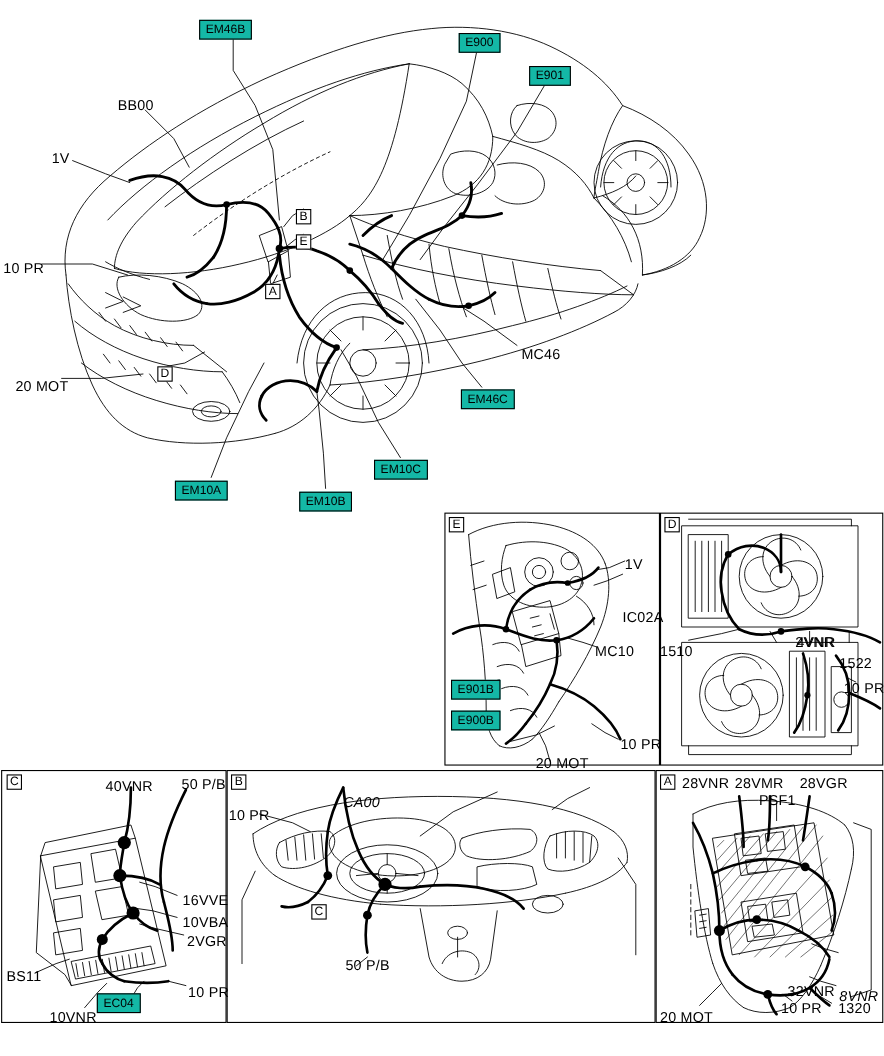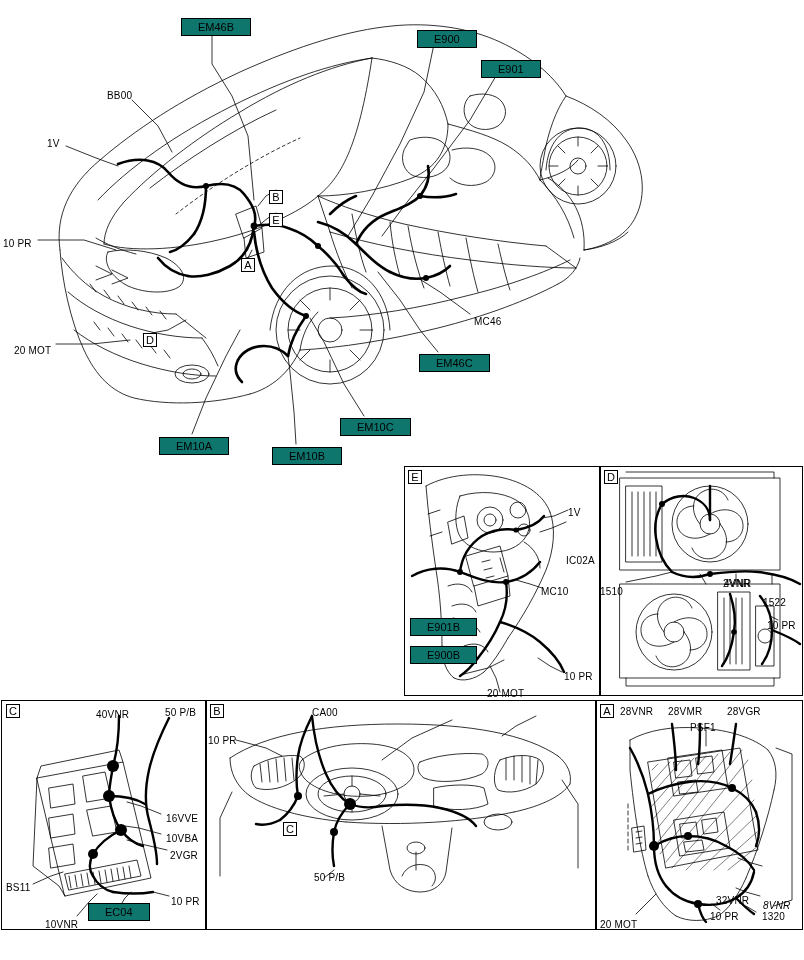--- a/index.html
+++ b/index.html
@@ -16,34 +16,34 @@
     overflow: hidden;
   }
   #root {
     position: absolute;
     left: 0; top: 0;
     width: 804px;
     height: 960px;
   }
   .label {
     position: absolute;
-    font-size: 10px;
+    font-size: 13px;
     line-height: 12px;
     white-space: nowrap;
     letter-spacing: 0.2px;
     font-family: "Liberation Sans", sans-serif;
   }
   .boxed {
     position: absolute;
     font-size: 11px;
     line-height: 12px;
     white-space: nowrap;
     border: 1px solid #000;
-    padding: 2px 16px;
-    background: #0f766e;
+    padding: 2px 5px;
+    background: #14b8a6;
     font-family: "Liberation Sans", sans-serif;
   }
   .panelkey {
     position: absolute;
     font-size: 11px;
     line-height: 11px;
     border: 1px solid #000;
     background: #fff;
     width: 14px;
     height: 14px;
@@ -548,21 +548,21 @@
   <div class="label" style="left:96px; top:709px;">40VNR</div>
   <div class="label" style="left:165px; top:707px;">50 P/B</div>
   <div class="label" style="left:166px; top:813px;">16VVE</div>
   <div class="label" style="left:166px; top:833px;">10VBA</div>
   <div class="label" style="left:170px; top:850px;">2VGR</div>
   <div class="label" style="left:171px; top:896px;">10 PR</div>
   <div class="label" style="left:6px; top:882px;">BS11</div>
   <div class="label" style="left:45px; top:919px;">10VNR</div>
   <div class="boxed" style="left:88px; top:903px;">EC04</div>
 
-  <div class="label" style="left:312px; top:707px;">CA00</div>
+  <div class="label" style="left:312px; top:724px;font-style:italic;">CA00</div>
   <div class="label" style="left:208px; top:735px;">10 PR</div>
   <div class="label" style="left:314px; top:872px;">50 P/B</div>
   <div class="panelkey" style="left:283px; top:822px;">C</div>
 
   <div class="label" style="left:620px; top:706px;">28VNR</div>
   <div class="label" style="left:668px; top:706px;">28VMR</div>
   <div class="label" style="left:727px; top:706px;">28VGR</div>
   <div class="label" style="left:690px; top:722px;">PSF1</div>
   <div class="label" style="left:763px; top:900px;font-style:italic;">8VNR</div>
   <div class="label" style="left:716px; top:895px;">32VNR</div>

